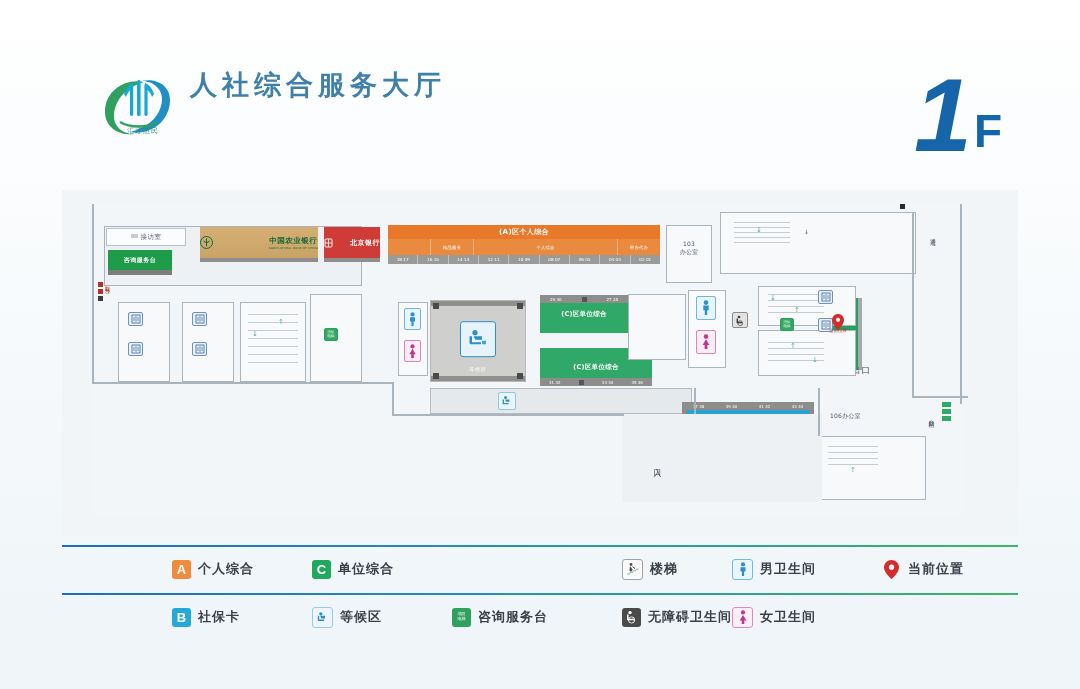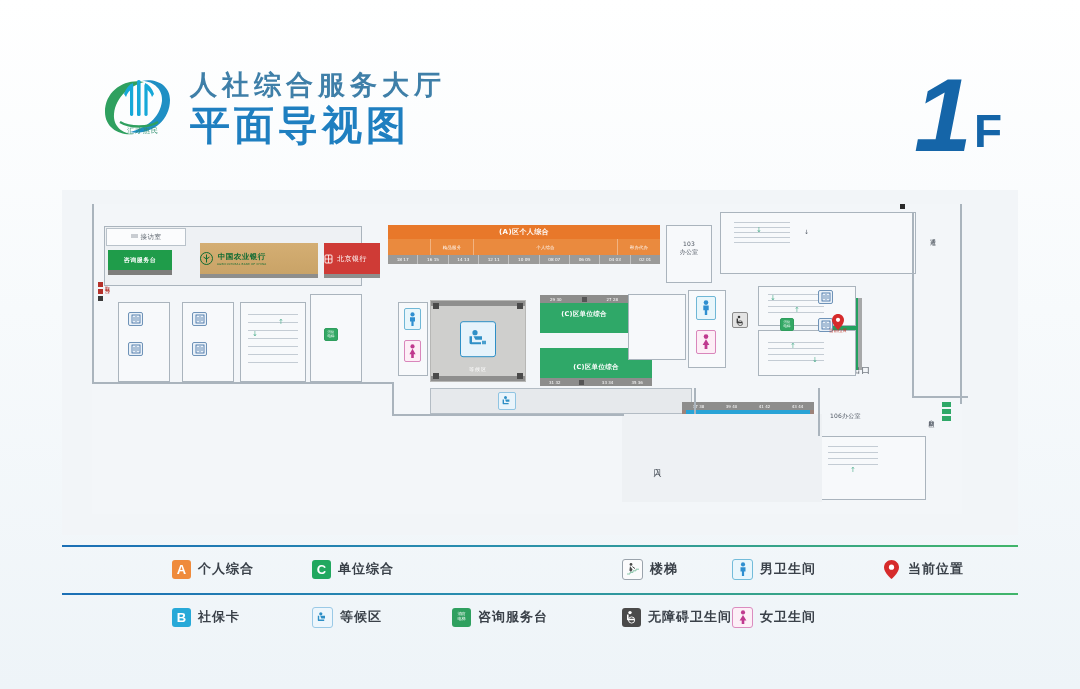--- a/index.html
+++ b/index.html
@@ -203,27 +203,27 @@
   .reception {
     position:absolute; box-sizing:border-box; background:#fbfcfd;
     border:1.2px solid #b9c2ca;
     display:flex; align-items:center; justify-content:center; gap:3px;
     color:#5b636c; font-size:6.5px; letter-spacing:0.5px;
   }
 
   
   .bank {
     position:absolute; box-sizing:border-box;
-    display:flex; align-items:center; justify-content:flex-start; gap:4px;margin-top:16px;
+    display:flex; align-items:center; justify-content:space-between; gap:4px;
   }
   .bank-abc { background:linear-gradient(180deg,#d4ae73 0%,#c9a367 100%); }
   .bank-abc .nm { color:#0f6b33; font-size:7.5px; font-weight:bold; letter-spacing:0.5px; }
   .bank-abc .en { color:#0f6b33; font-size:2.8px; letter-spacing:0.2px; }
   .bank-red { background:#cf3b36; }
-  .bank-red .nm { color:#fff; font-size:7px; font-weight:normal; letter-spacing:0.5px; }
+  .bank-red .nm { color:#fff; font-size:7px; font-weight:bold; letter-spacing:0.5px; }
   .bank .sh { position:absolute; left:0; bottom:-4px; width:100%; height:4px; background:#8e8e8c; }
 
   
   .ticket {
     position:absolute; display:flex; align-items:center; gap:2px;
     color:#b5322b; font-size:5.5px; letter-spacing:0.5px; white-space:nowrap;
   }
   .ticket .sq { width:5px; height:5px; background:#b5322b; }
   .ticket.vert { flex-direction:column; align-items:flex-start; }
   .ticket .txt.vert { writing-mode:vertical-rl; }
@@ -285,21 +285,20 @@
           <path d="M24 26 C26 20, 29 17, 33 15 L33 20 C30 22, 27 25, 26 29 Z"></path>
           <path d="M54 26 C52 20, 49 17, 45 15 L45 20 C48 22, 51 25, 52 29 Z"></path>
         </g>
         <path d="M20 54 C30 60, 48 60, 58 54" stroke="#2fa05f" stroke-width="2.4" fill="none"></path>
       </svg>
       <div class="logo-sub">汇才惠民</div>
     </div>
 
     <div class="title-block">
       <div class="title-sm">人社综合服务大厅</div>
-      <div class="title-lg">平面导视图</div>
     </div>
 
     <div class="floor-badge">
       <div class="floor-num">1</div>
       <div class="floor-f">F</div>
     </div>
   </div>
 
   <div id="map">
     <div id="map-inner">

